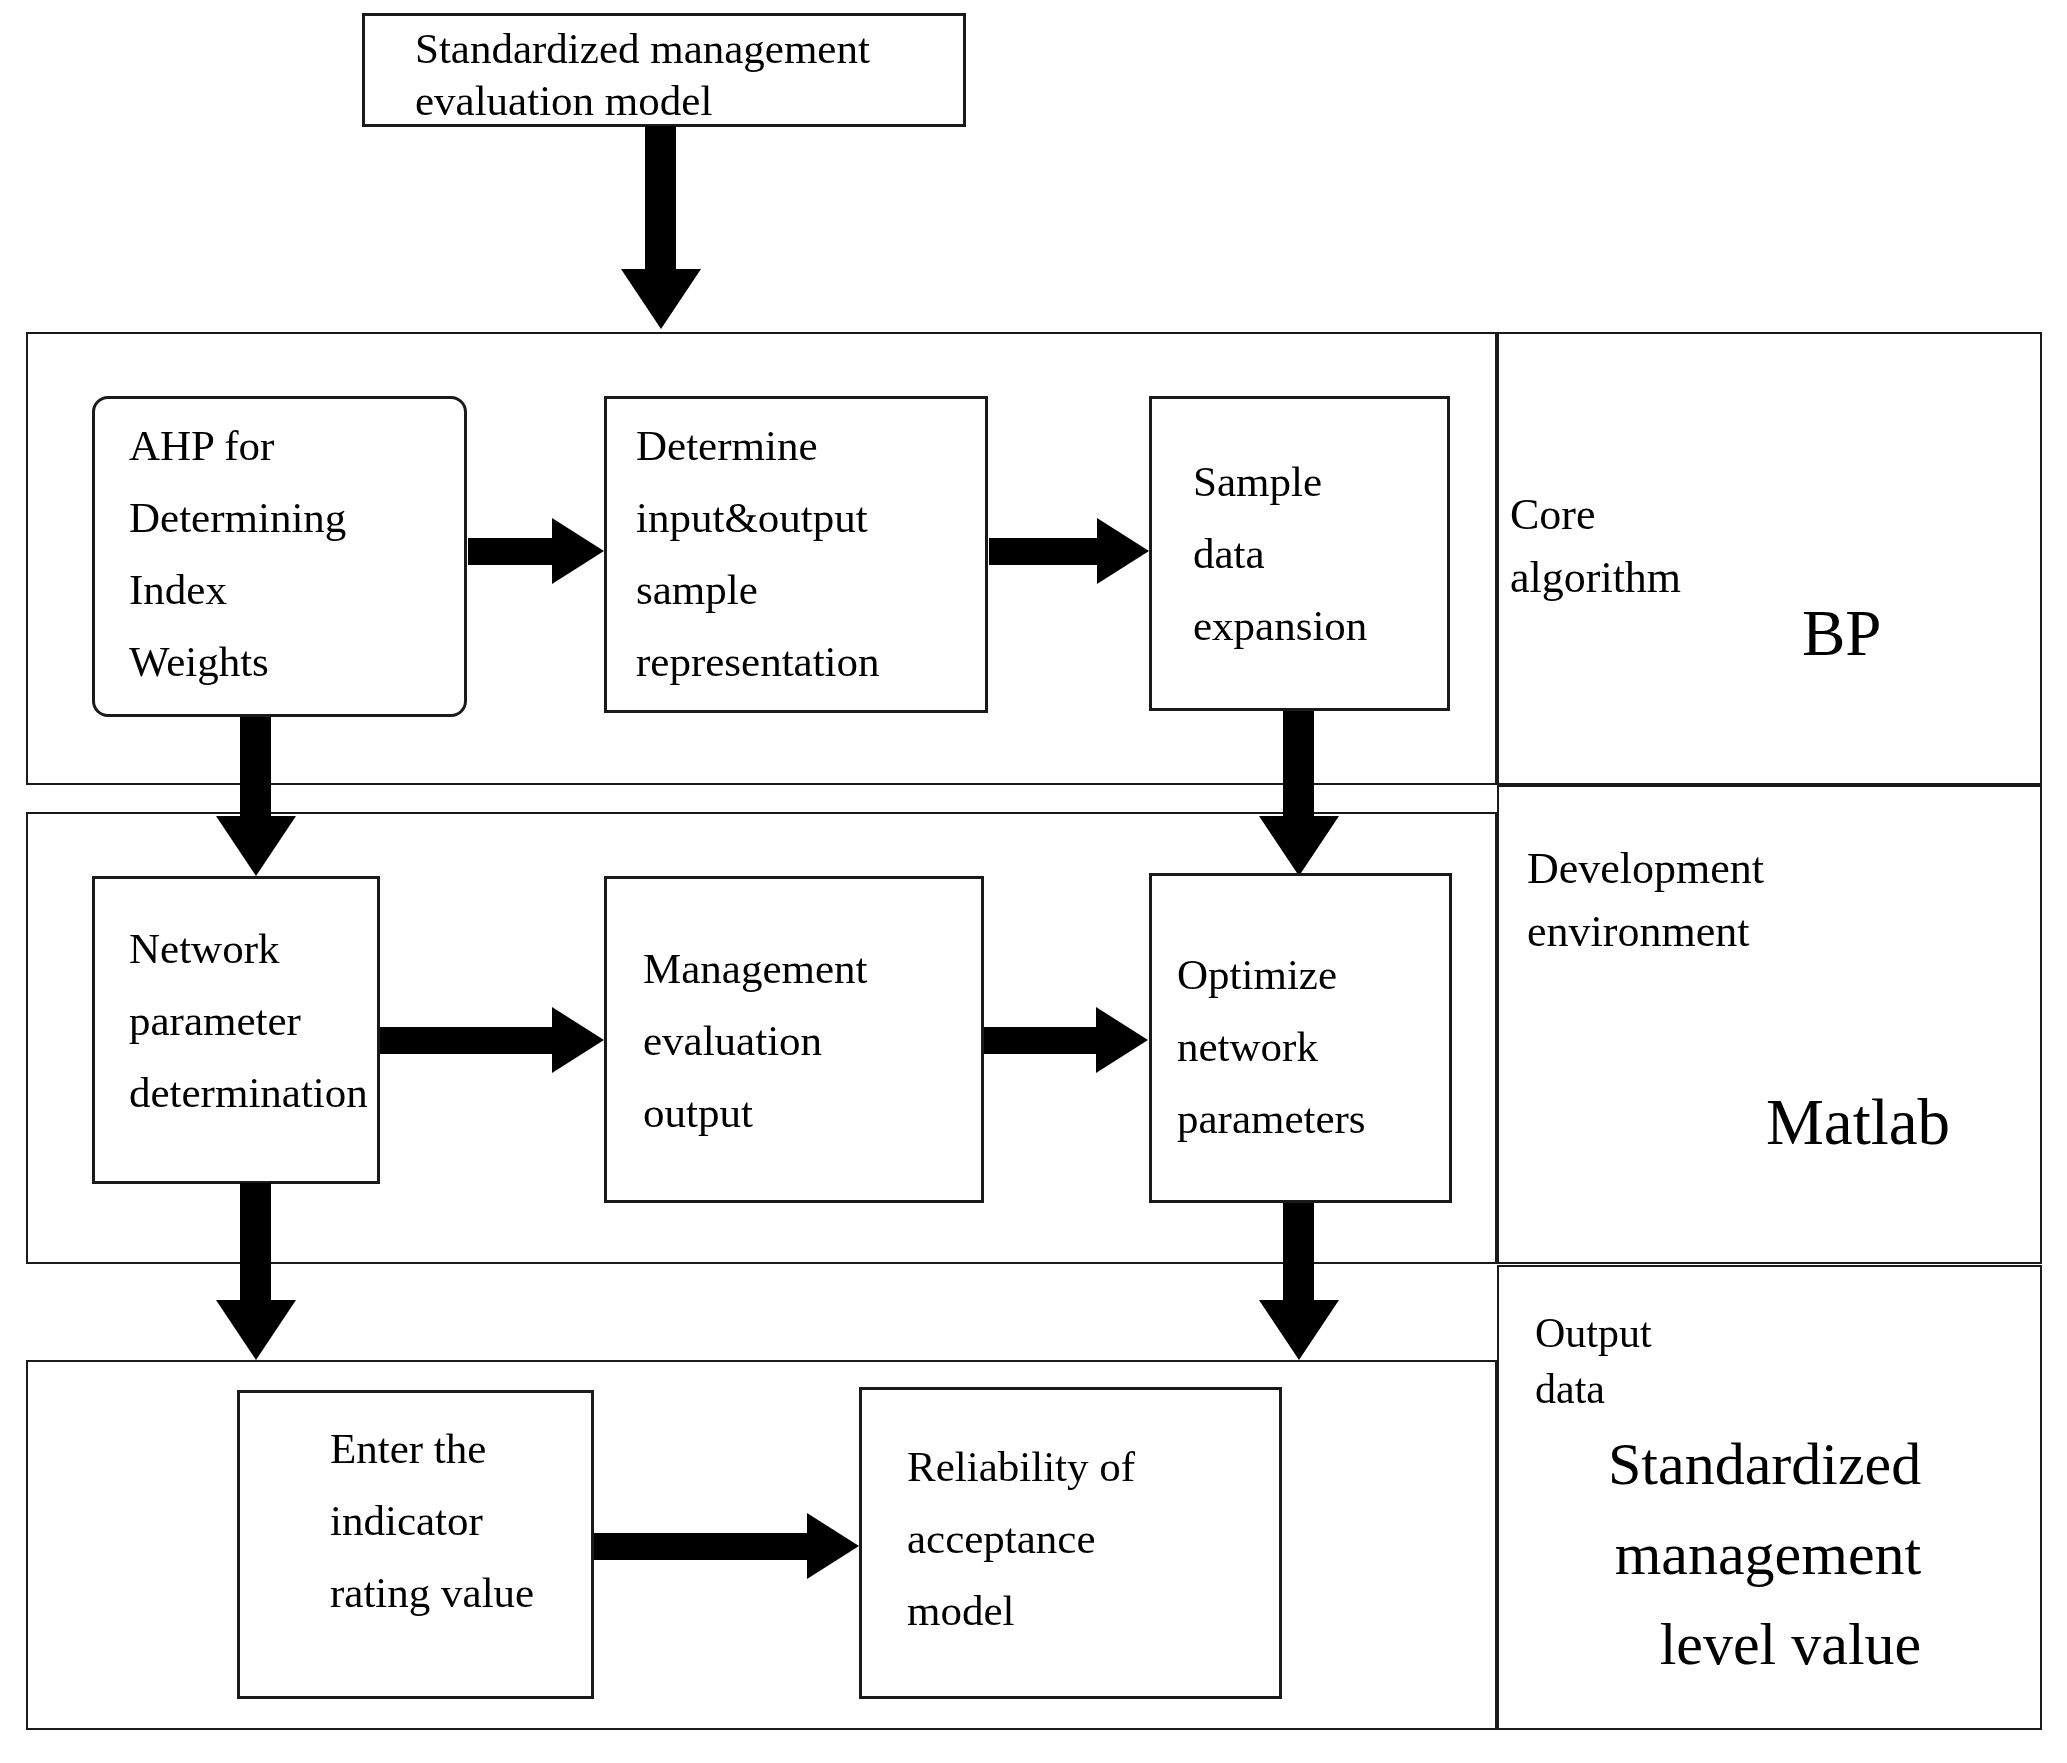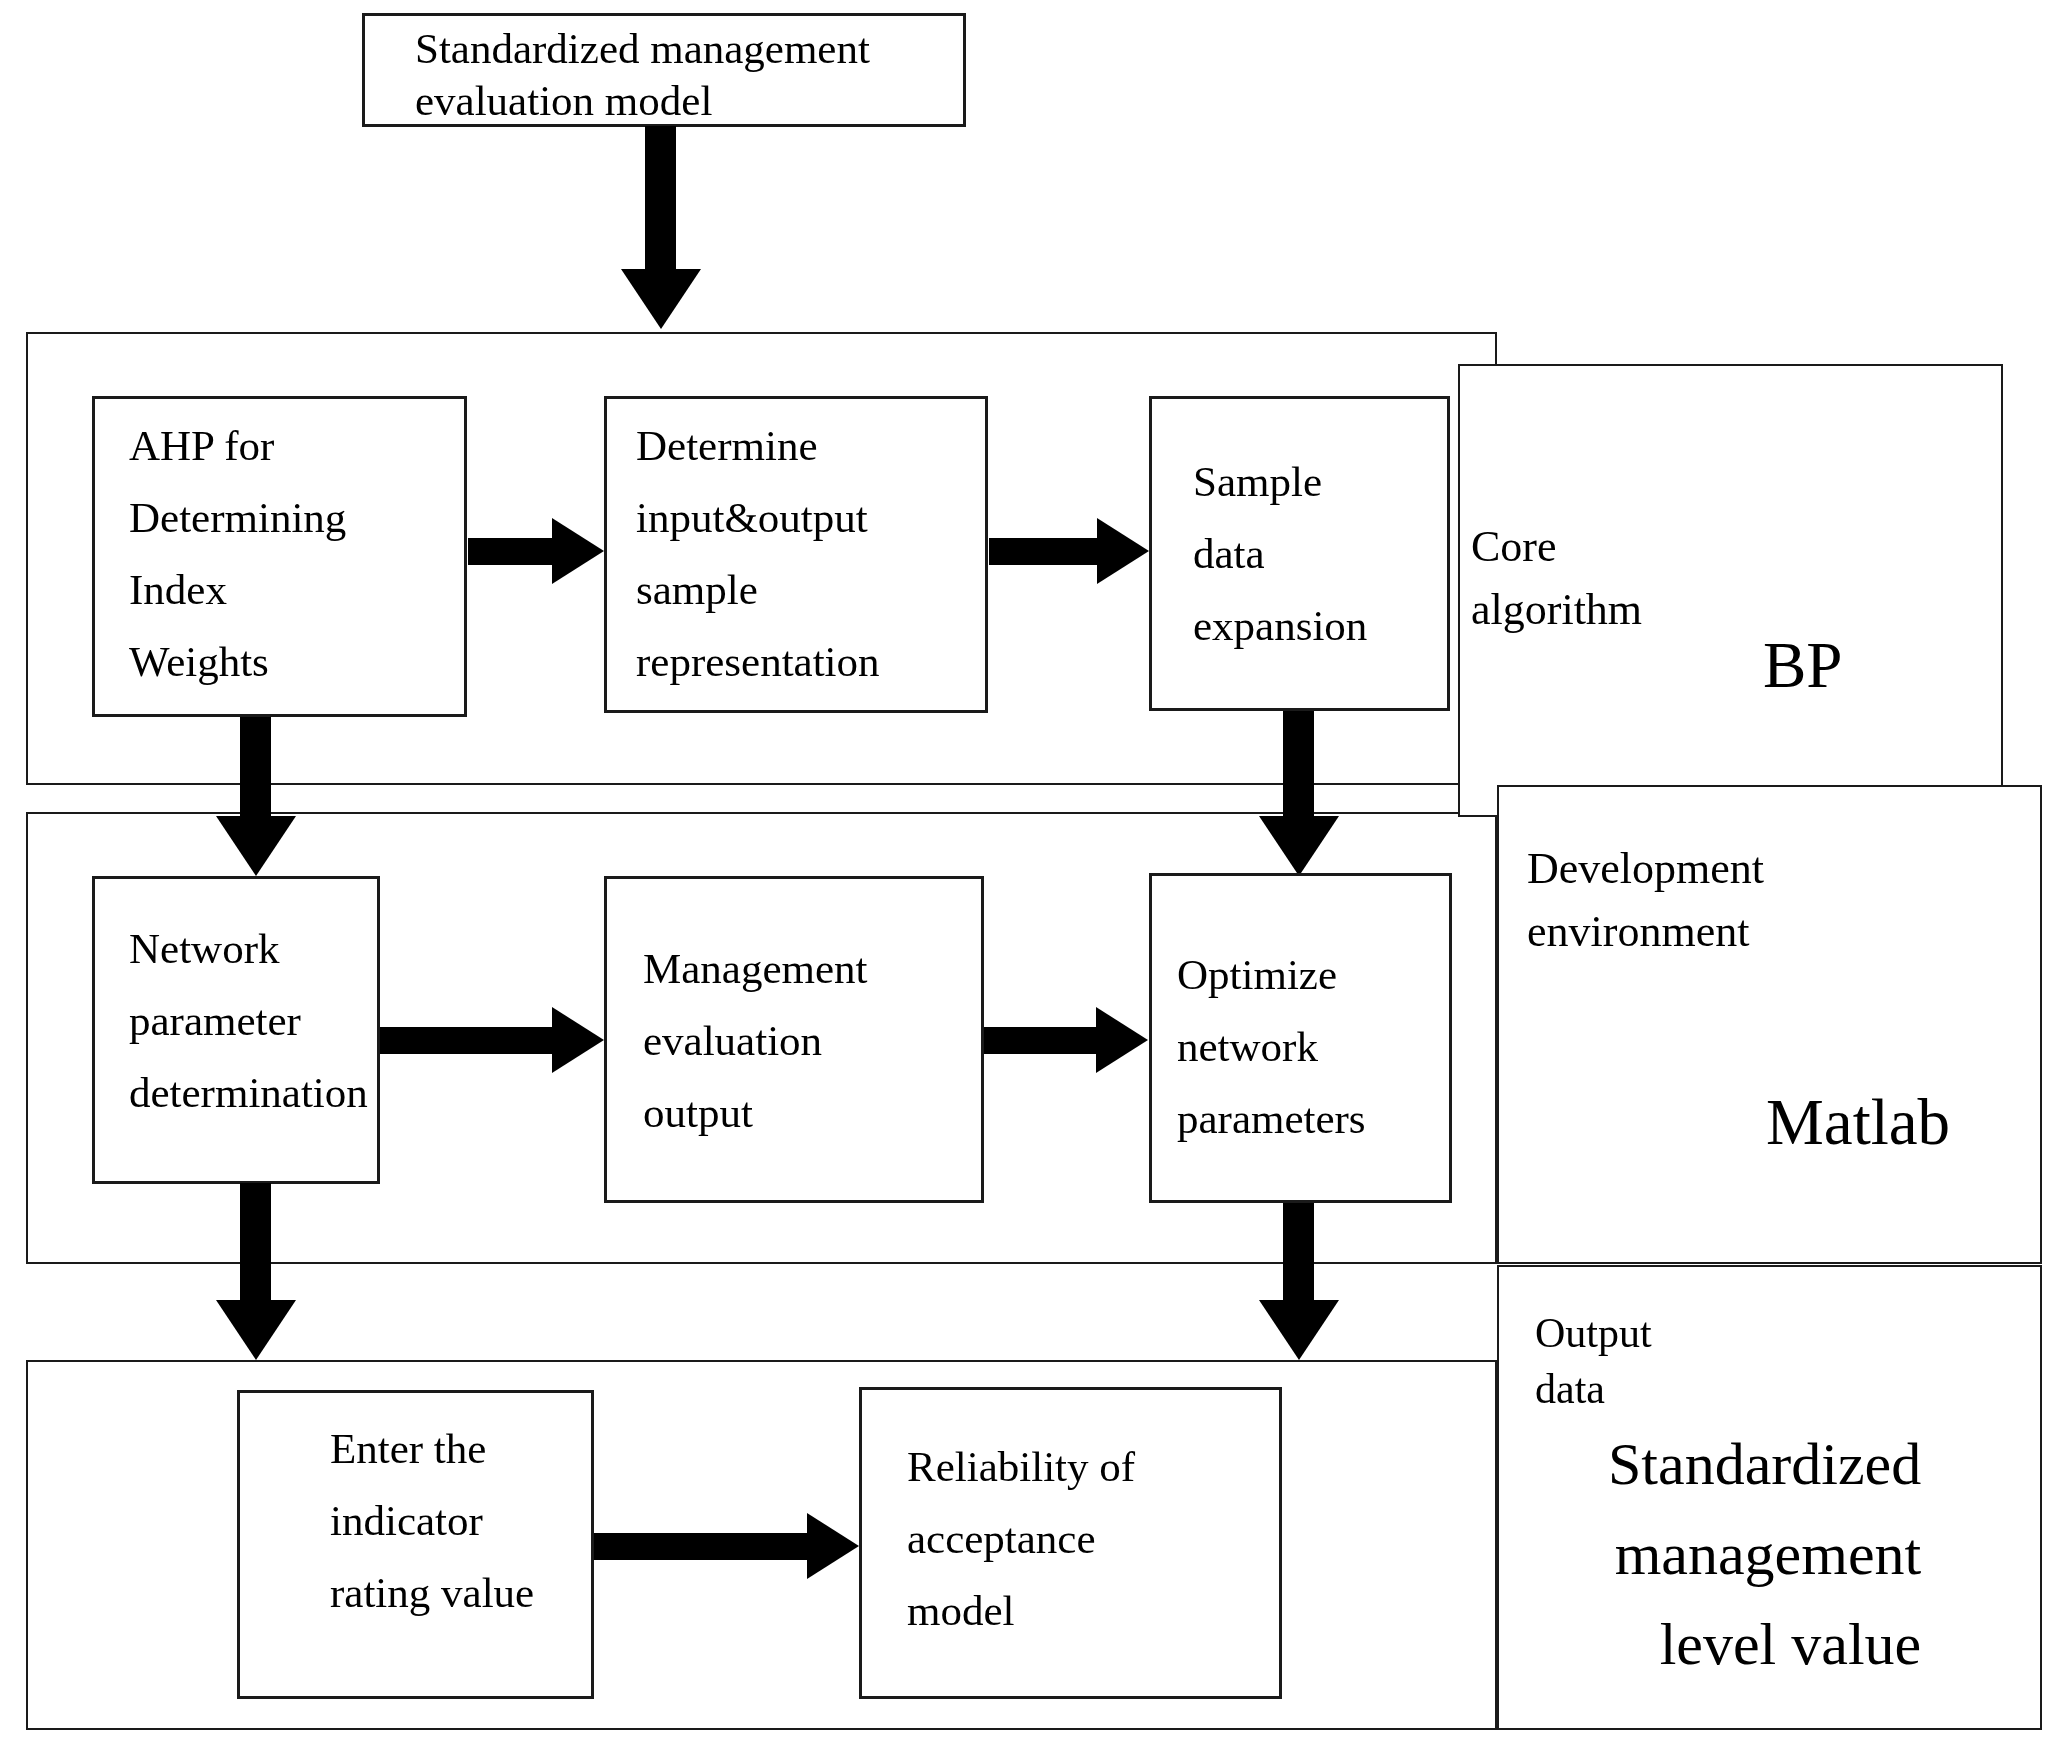--- a/index.html
+++ b/index.html
@@ -40,21 +40,21 @@
 
   <div class="varrow" style="left:621px;top:126px;">
     <div class="shaft" style="height:143px;"></div>
     <div class="head" style="top:143px;"></div>
   </div>
 
   <div class="rect" style="left:26px;top:332px;width:1471px;height:453px;"></div>
   <div class="rect" style="left:26px;top:812px;width:1471px;height:452px;"></div>
   <div class="rect" style="left:26px;top:1360px;width:1471px;height:370px;"></div>
 
-  <div class="rect" style="left:1458px;top:332px;width:545px;height:453px;margin-top:32px;">
+  <div class="rect" style="left:1497px;top:332px;width:545px;height:453px;">
     <div class="panel-label" style="left:11px;top:149px;">
         <div class="ln">Core</div>
         <div class="ln">algorithm</div>
       </div>
     <div class="panel-value" style="left:303px;top:267px;">BP</div>
   </div>
   <div class="rect" style="left:1497px;top:785px;width:545px;height:479px;">
     <div class="panel-label" style="left:28px;top:50px;">
         <div class="ln">Development</div>
         <div class="ln">environment</div>
@@ -66,21 +66,21 @@
         <div class="ln">Output</div>
         <div class="ln">data</div>
       </div>
     <div class="panel-value-lines" style="left:109px;top:152px;">
         <div class="ln">Standardized</div>
         <div class="ln">management</div>
         <div class="ln">level value</div>
       </div>
   </div>
 
-  <div class="node" style="left:92px;top:396px;width:375px;height:321px;padding:11px 0 0 34px;">
+  <div class="node" style="left:92px;top:396px;width:375px;height:321px;padding:11px 0 0 34px;border-radius:16px;">
       <div class="ln">AHP for</div>
       <div class="ln">Determining</div>
       <div class="ln">Index</div>
       <div class="ln">Weights</div>
     </div>
   <div class="node" style="left:604px;top:396px;width:384px;height:317px;padding:11px 0 0 29px;">
       <div class="ln">Determine</div>
       <div class="ln">input&amp;output</div>
       <div class="ln">sample</div>
       <div class="ln">representation</div>

